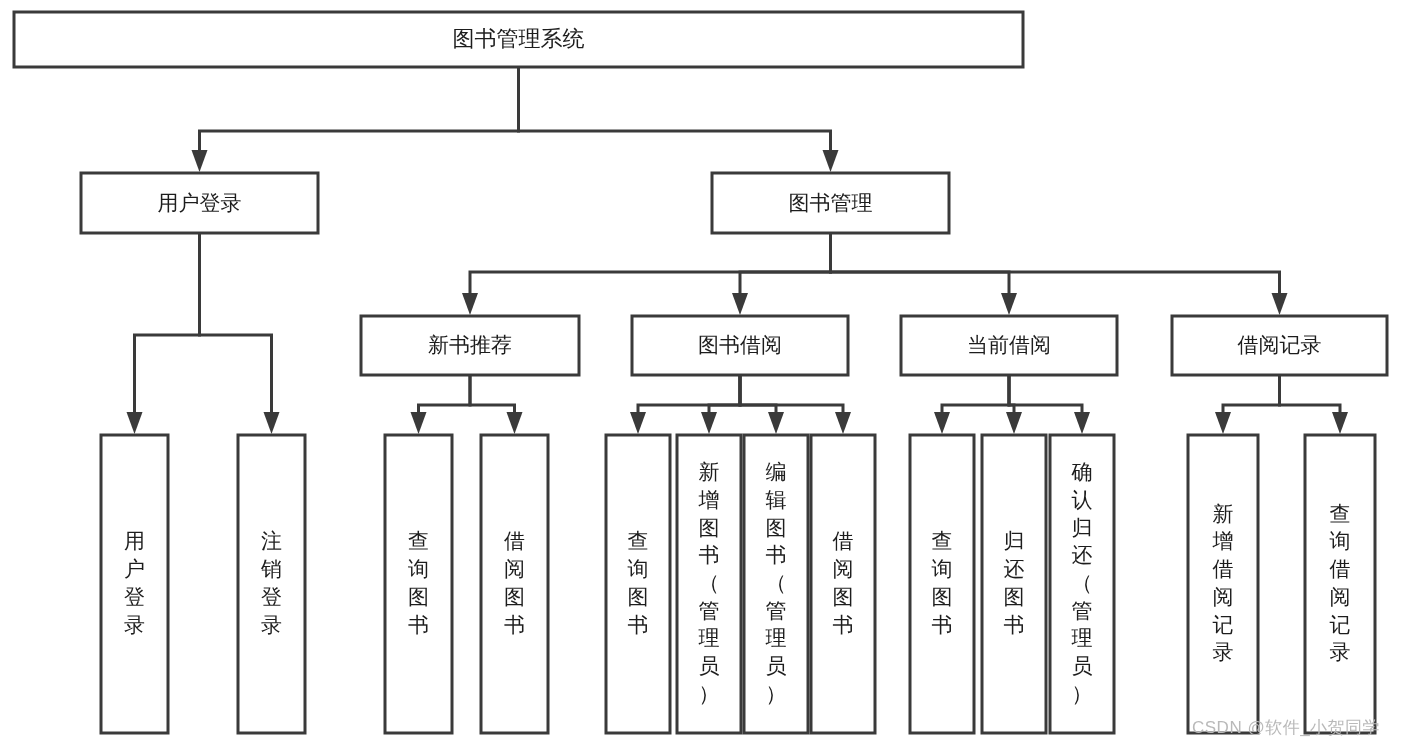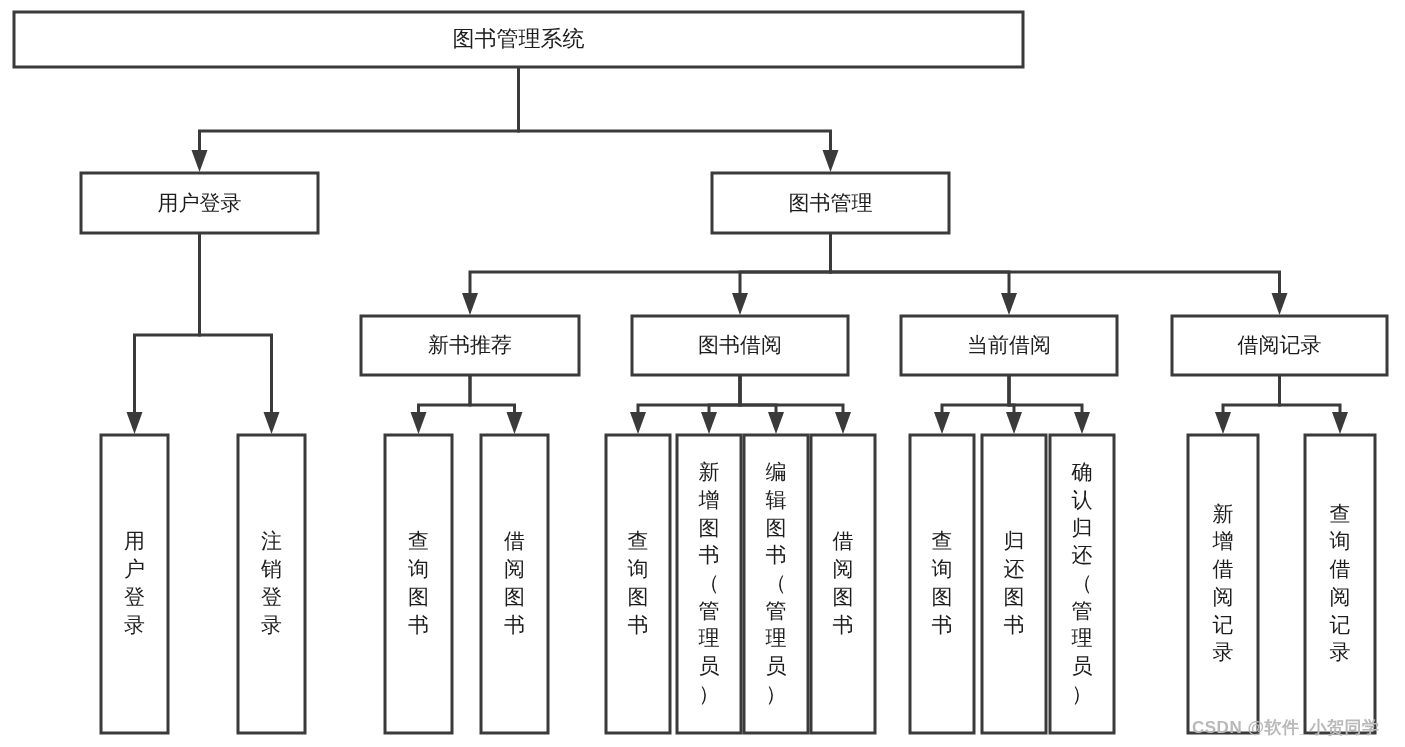--- a/index.html
+++ b/index.html
@@ -222,14 +222,14 @@
         <g>
           <rect class="node-box" x="1188" y="435" width="70" height="298"></rect>
           <text class="node-label-v" x="1223" y="514.6999999999999" font-size="21"><tspan x="1223" dy="0">新</tspan><tspan x="1223" dy="27.720000000000002">增</tspan><tspan x="1223" dy="27.720000000000002">借</tspan><tspan x="1223" dy="27.720000000000002">阅</tspan><tspan x="1223" dy="27.720000000000002">记</tspan><tspan x="1223" dy="27.720000000000002">录</tspan></text>
         </g>
         <g>
           <rect class="node-box" x="1305" y="435" width="70" height="298"></rect>
           <text class="node-label-v" x="1340" y="514.6999999999999" font-size="21"><tspan x="1340" dy="0">查</tspan><tspan x="1340" dy="27.720000000000002">询</tspan><tspan x="1340" dy="27.720000000000002">借</tspan><tspan x="1340" dy="27.720000000000002">阅</tspan><tspan x="1340" dy="27.720000000000002">记</tspan><tspan x="1340" dy="27.720000000000002">录</tspan></text>
         </g>
       </g>
   </svg>
-  <div class="watermark-text" style="left: 1192px; top: 716px; font-weight: bold;">CSDN @软件_小贺同学</div>
+  <div class="watermark-text" style="left: 1192px; top: 716px;">CSDN @软件_小贺同学</div>
 </div>
 
 </body></html>

